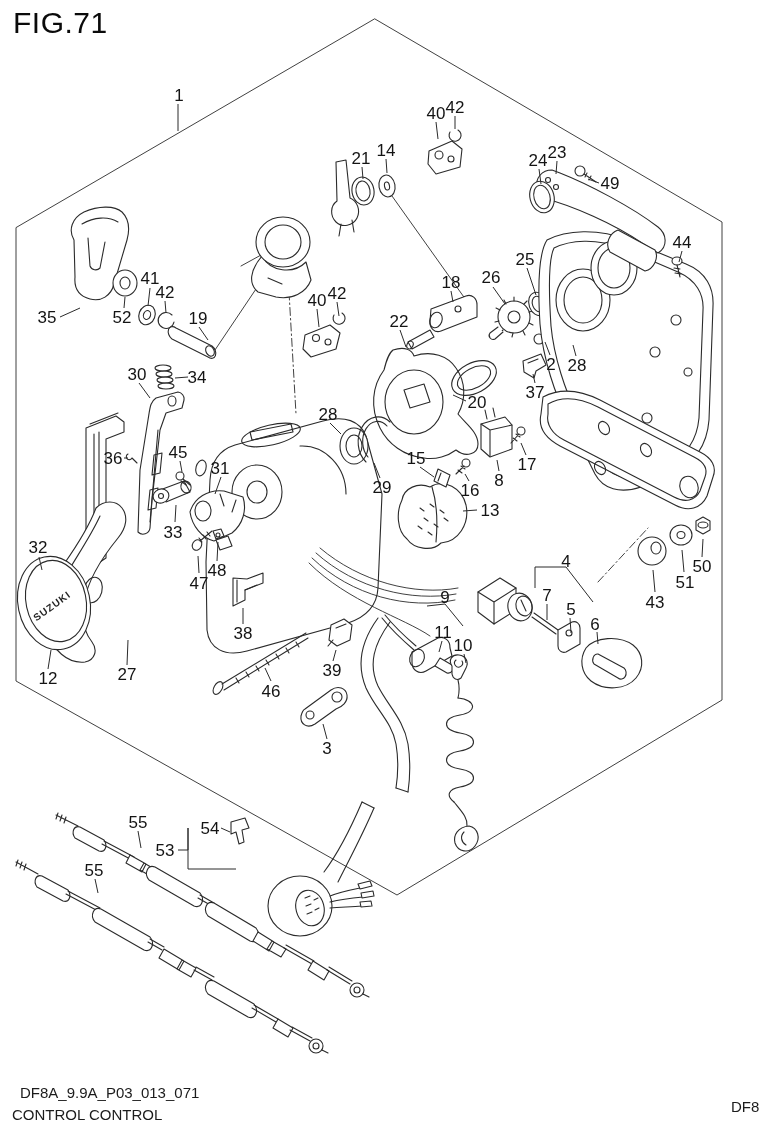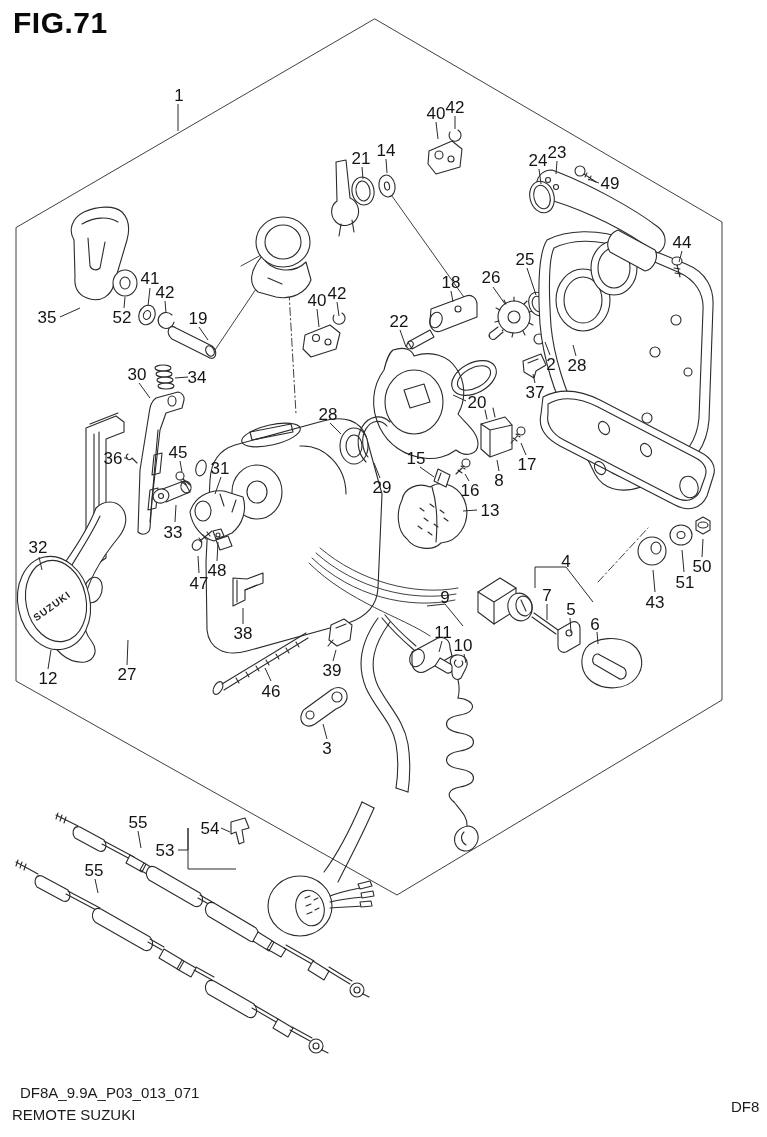--- a/index.html
+++ b/index.html
@@ -15,21 +15,21 @@
   .callouts text{
     font-family:"Liberation Sans", sans-serif;font-size:17px;fill:#141414;
     text-anchor:middle;dominant-baseline:central;
   }
   .callouts polyline{fill:none;stroke:#2b2b2b;stroke-width:1}
   .logo{
     font-family:"Liberation Sans", sans-serif;font-size:10px;font-weight:bold;
     letter-spacing:1px;fill:#222;text-anchor:middle;dominant-baseline:central;
   }
   #fig-title{
-    position:absolute;left:13px;top:6px;font-size:30px;font-weight:bold;
+    position:absolute;left:13px;top:6px;font-size:30px;font-weight:normal;
     color:#0a0a0a;letter-spacing:.5px;
   }
   .footer{position:absolute;font-size:15px;color:#1c1c1c;white-space:nowrap}
   #footer-code{left:20px;top:1084px}
   #footer-name{left:12px;top:1106px}
   #footer-right{left:731px;top:1098px}
 </style>
 </head>
 <body>
 
@@ -522,14 +522,14 @@
       <polyline points="221,828 230,832"></polyline>
       <text x="210" y="828">54</text>
       <polyline points="138,831 141,848"></polyline>
       <text x="138" y="822">55</text>
       <polyline points="95,879 98,893"></polyline>
       <text x="94" y="870">55</text>
     </g>
 </svg>
 
 <div id="footer-code" class="footer">DF8A_9.9A_P03_013_071</div>
-<div id="footer-name" class="footer">REMOTE SUZUKI</div>
+<div id="footer-name" class="footer">CONTROL CONTROL</div>
 <div id="footer-right" class="footer">DF8</div>
 
 </body></html>

